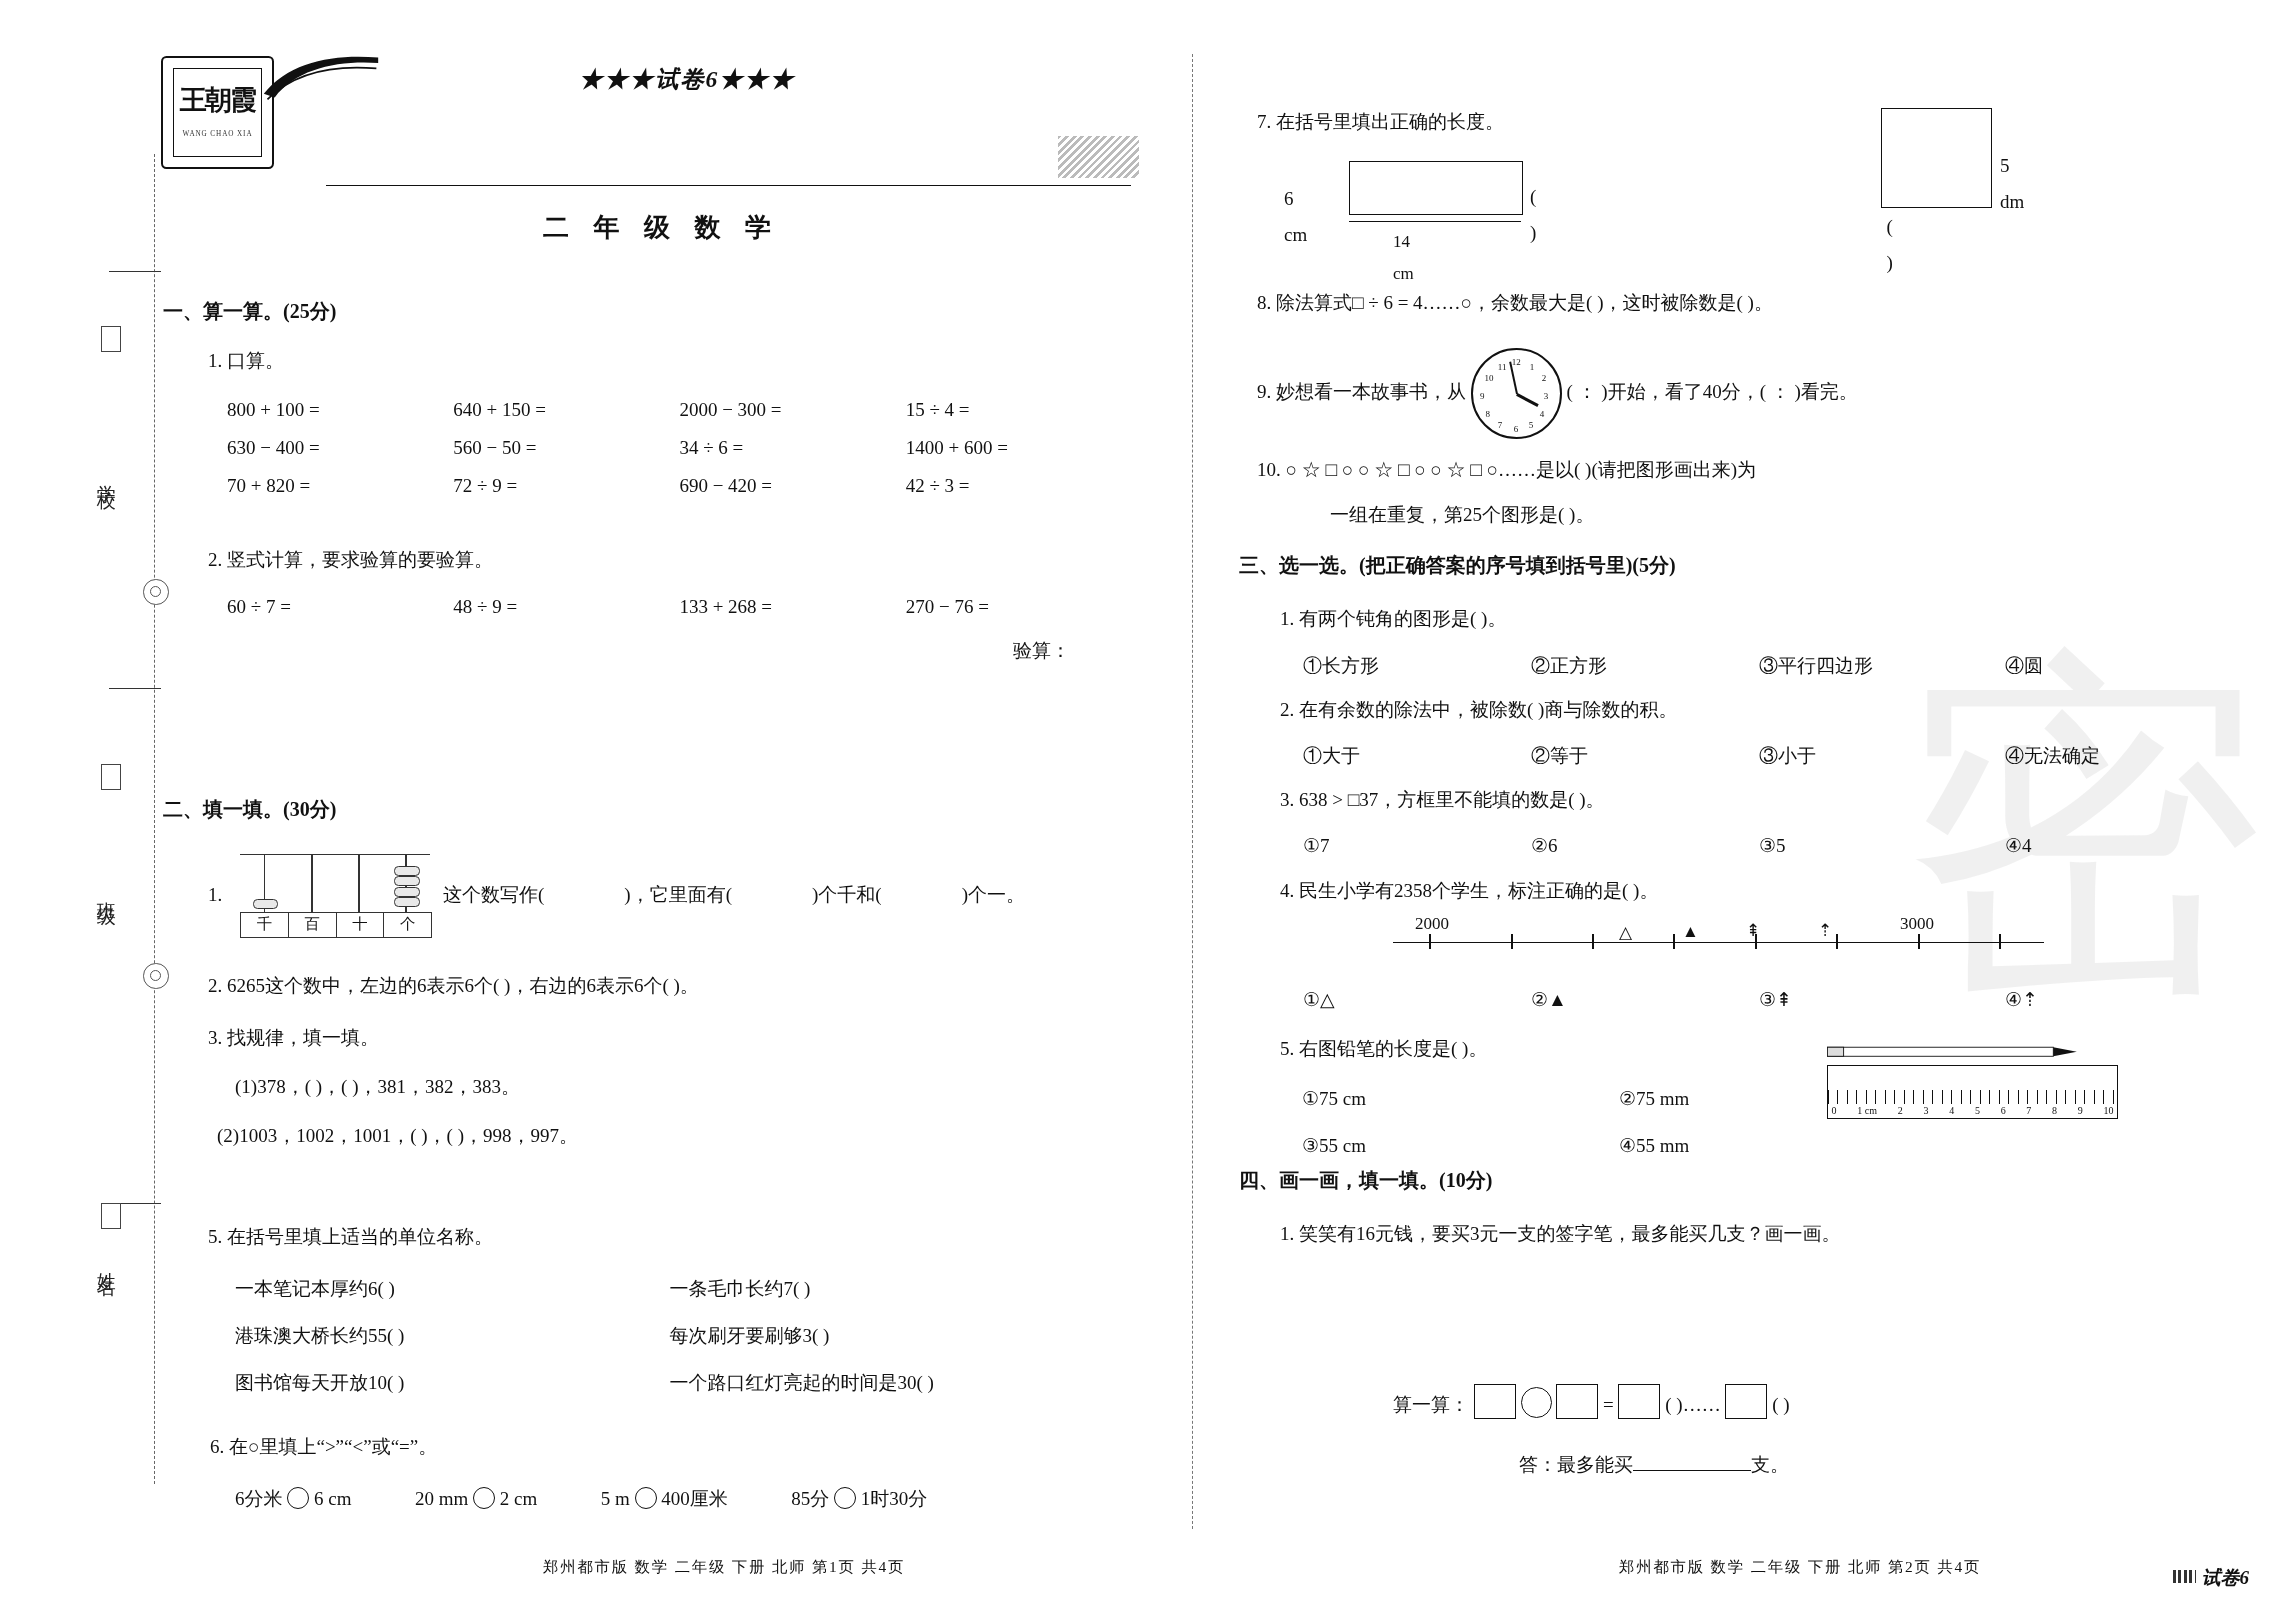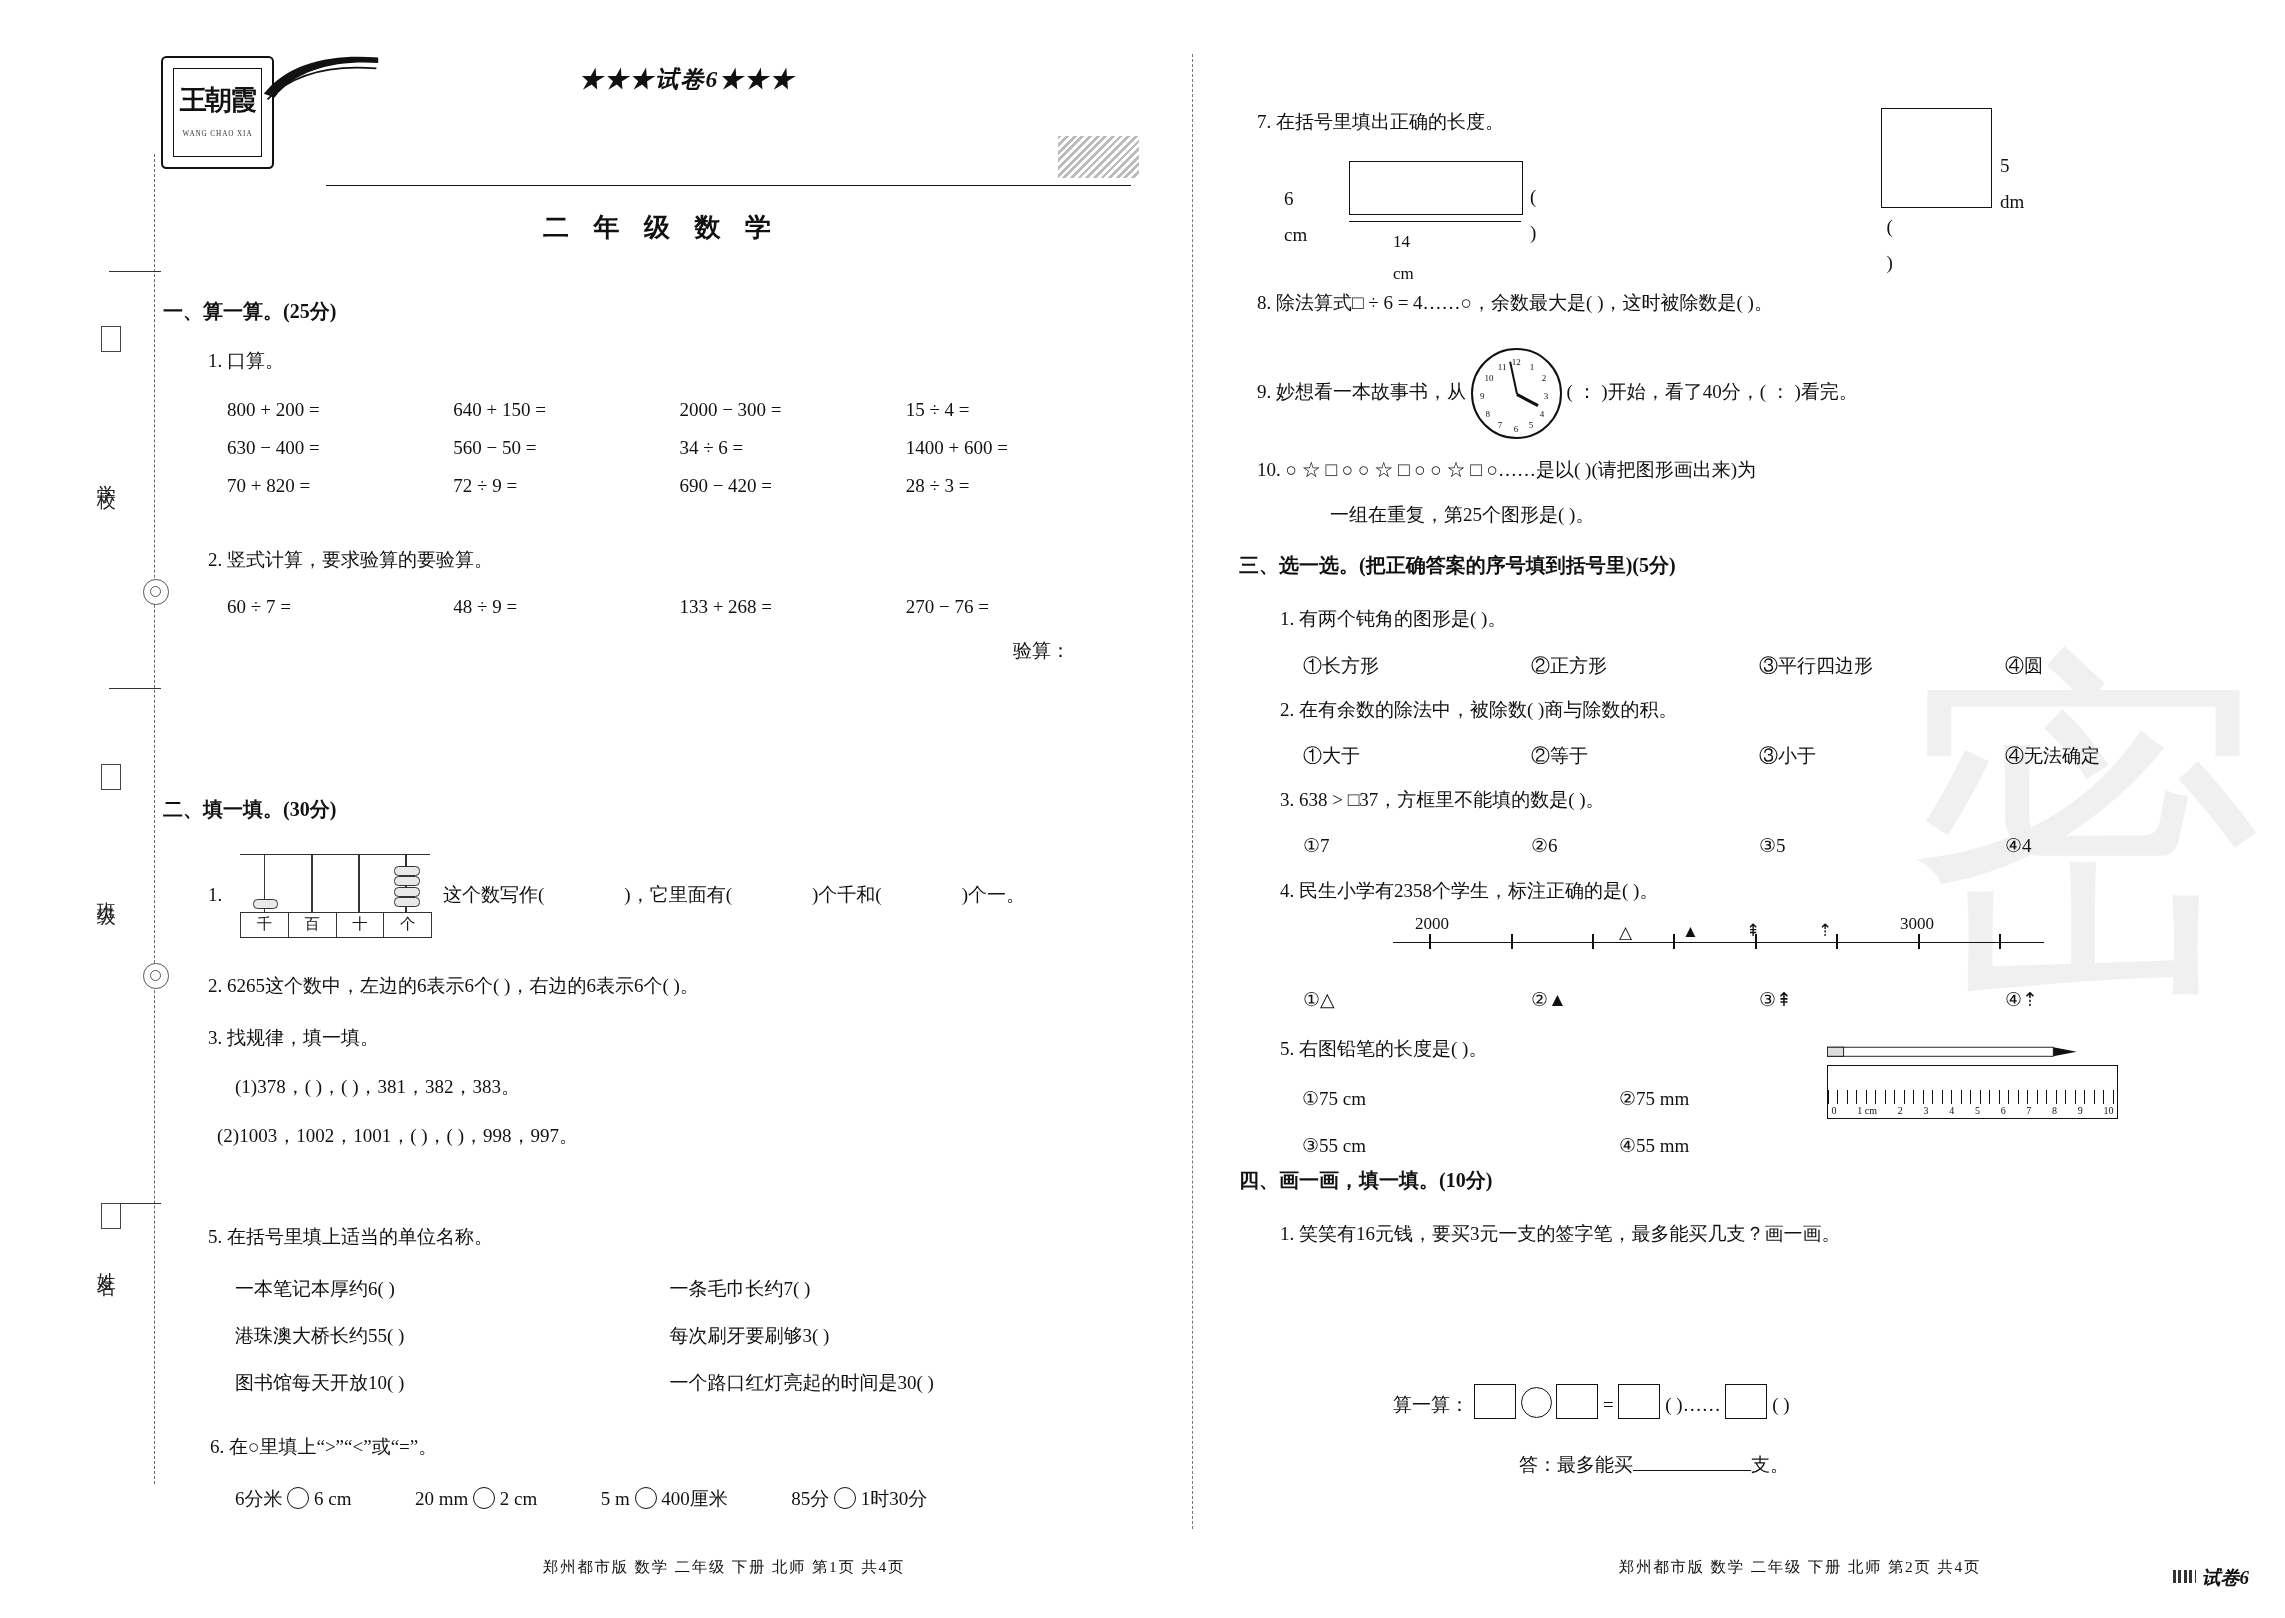--- a/index.html
+++ b/index.html
@@ -118,36 +118,36 @@
 
   <div class="col colL">
 
     <div class="sec" style="position:absolute;left:9px;top:244px">一、算一算。(25分)</div>
     <div class="q" style="position:absolute;left:54px;top:289px">1. 口算。</div>
 
     <div style="position:absolute;left:72px;top:337px;width:905px">
       <table class="tbl" style="width:905px">
         <tbody>
             <tr>
-          <td style="width:226px" class="q">800 + 200 =</td>
+          <td style="width:226px" class="q">800 + 100 =</td>
           <td style="width:226px" class="q">640 + 150 =</td>
           <td style="width:226px" class="q">2000 − 300 =</td>
           <td style="width:226px" class="q">15 ÷ 4 =</td>
         </tr>
         <tr>
           <td class="q">630 − 400 =</td>
           <td class="q">560 − 50 =</td>
           <td class="q">34 ÷ 6 =</td>
           <td class="q">1400 + 600 =</td>
         </tr>
         <tr>
           <td class="q">70 + 820 =</td>
           <td class="q">72 ÷ 9 =</td>
           <td class="q">690 − 420 =</td>
-          <td class="q">28 ÷ 3 =</td>
+          <td class="q">42 ÷ 3 =</td>
         </tr>
       </tbody>
         </table>
     </div>
 
     <div class="q" style="position:absolute;left:54px;top:488px">2. 竖式计算，要求验算的要验算。</div>
     <div style="position:absolute;left:72px;top:534px;width:905px">
       <table class="tbl" style="width:905px">
         <tbody>
             <tr>

